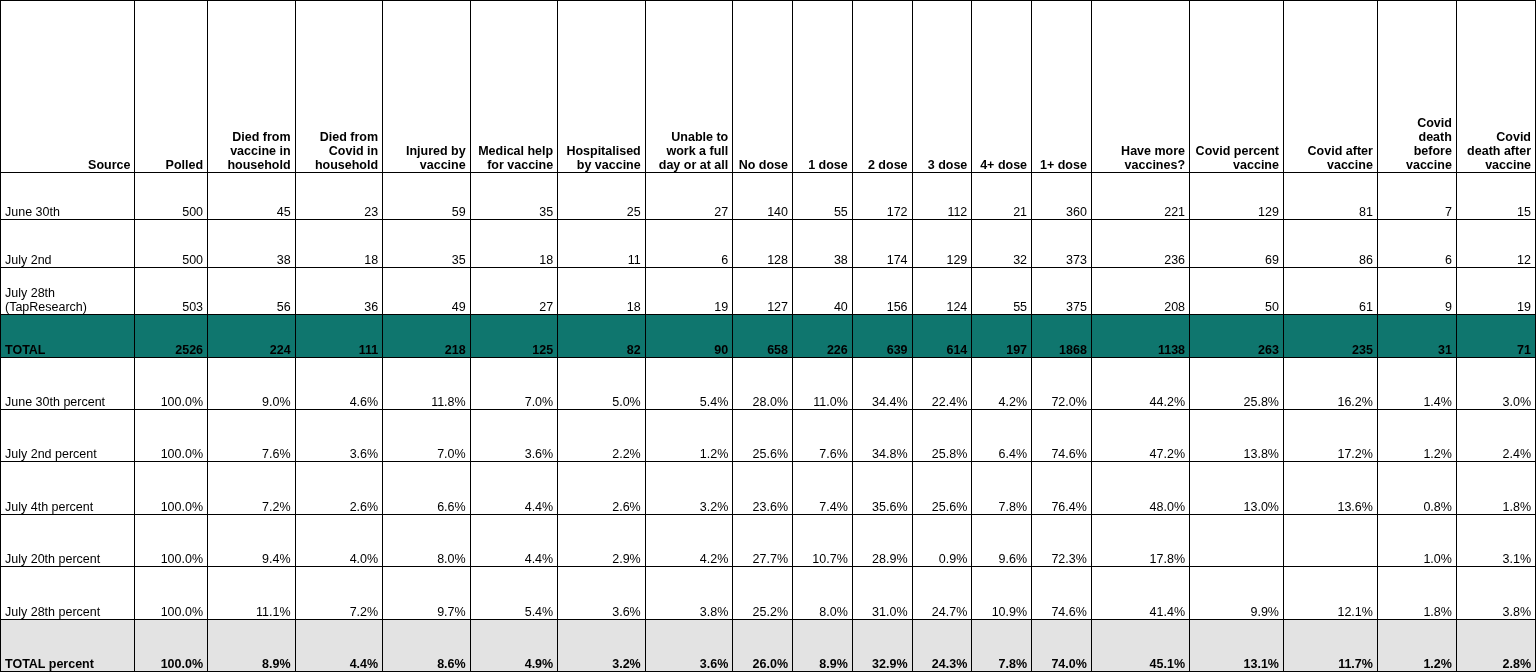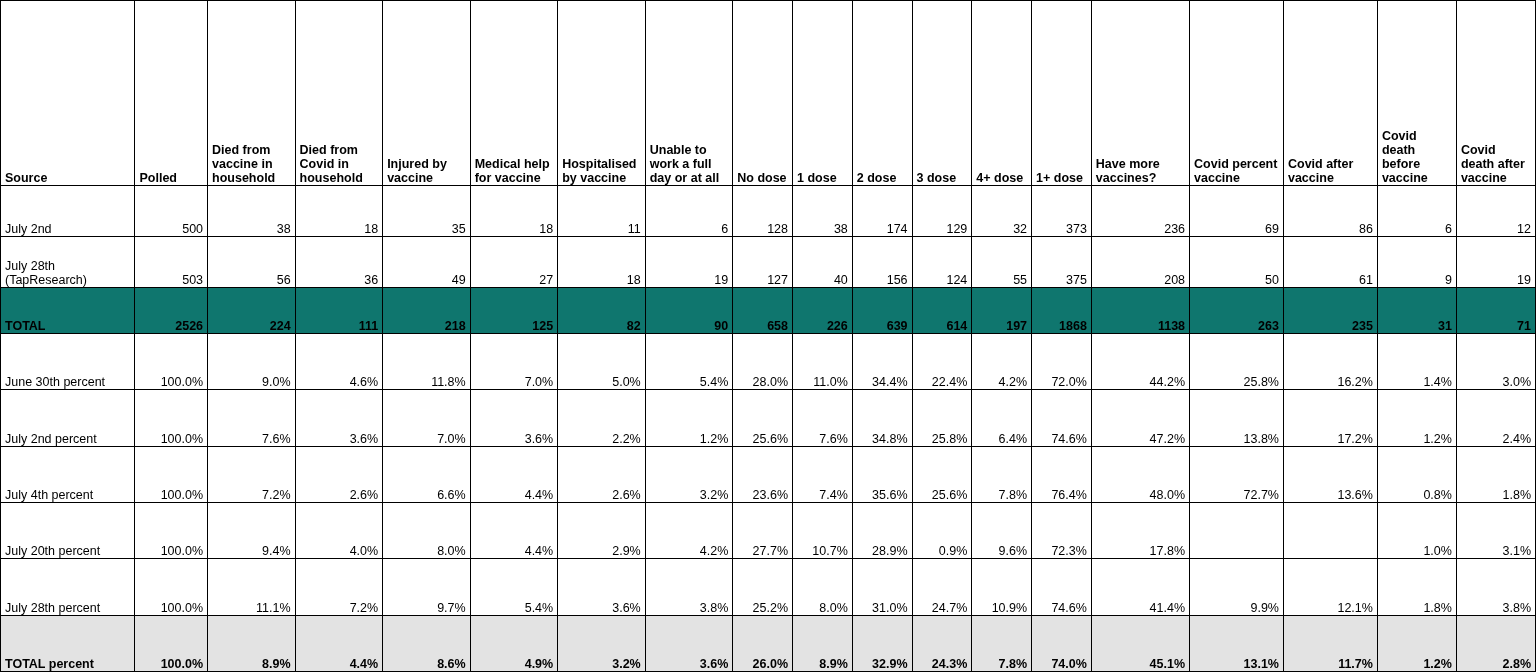--- a/index.html
+++ b/index.html
@@ -32,21 +32,21 @@
     vertical-align: bottom;
     white-space: normal;
     overflow: hidden;
     font-weight: normal;
     line-height: 1.12;
   }
   
   tr.header-row td {
     font-weight: bold;
     vertical-align: bottom;
-    text-align: left;
+    text-align: right;
     height: 140px;
     font-size: 12.5px;
   }
   
   td.label {
     font-weight: bold;
     text-align: left;
     font-size: 12.5px;
   }
   td.num {
@@ -119,20 +119,41 @@
           <td>3 dose</td>
           <td>4+ dose</td>
           <td>1+ dose</td>
           <td>Have more vaccines?</td>
           <td>Covid percent vaccine</td>
           <td>Covid after vaccine</td>
           <td>Covid death before vaccine</td>
           <td>Covid death after vaccine</td>
         </tr>
         <tr class="data-row">
+          <td class="label">June 30th</td>
+          <td class="num">500</td>
+          <td class="num">45</td>
+          <td class="num">23</td>
+          <td class="num">59</td>
+          <td class="num">35</td>
+          <td class="num">25</td>
+          <td class="num">27</td>
+          <td class="num">140</td>
+          <td class="num">55</td>
+          <td class="num">172</td>
+          <td class="num">112</td>
+          <td class="num">21</td>
+          <td class="num">360</td>
+          <td class="num">221</td>
+          <td class="num">129</td>
+          <td class="num">81</td>
+          <td class="num">7</td>
+          <td class="num">15</td>
+        </tr>
+        <tr class="data-row">
           <td class="label">July 2nd</td>
           <td class="num">500</td>
           <td class="num">38</td>
           <td class="num">18</td>
           <td class="num">35</td>
           <td class="num">18</td>
           <td class="num">11</td>
           <td class="num">6</td>
           <td class="num">128</td>
           <td class="num">38</td>
@@ -239,21 +260,21 @@
           <td class="num">4.4%</td>
           <td class="num">2.6%</td>
           <td class="num">3.2%</td>
           <td class="num">23.6%</td>
           <td class="num">7.4%</td>
           <td class="num">35.6%</td>
           <td class="num">25.6%</td>
           <td class="num">7.8%</td>
           <td class="num">76.4%</td>
           <td class="num">48.0%</td>
-          <td class="num">72.7%</td>
+          <td class="num">13.0%</td>
           <td class="num">13.6%</td>
           <td class="num">0.8%</td>
           <td class="num">1.8%</td>
         </tr>
         <tr class="pct-row">
           <td class="label">July 20th percent</td>
           <td class="num">100.0%</td>
           <td class="num">9.4%</td>
           <td class="num">4.0%</td>
           <td class="num">8.0%</td>

